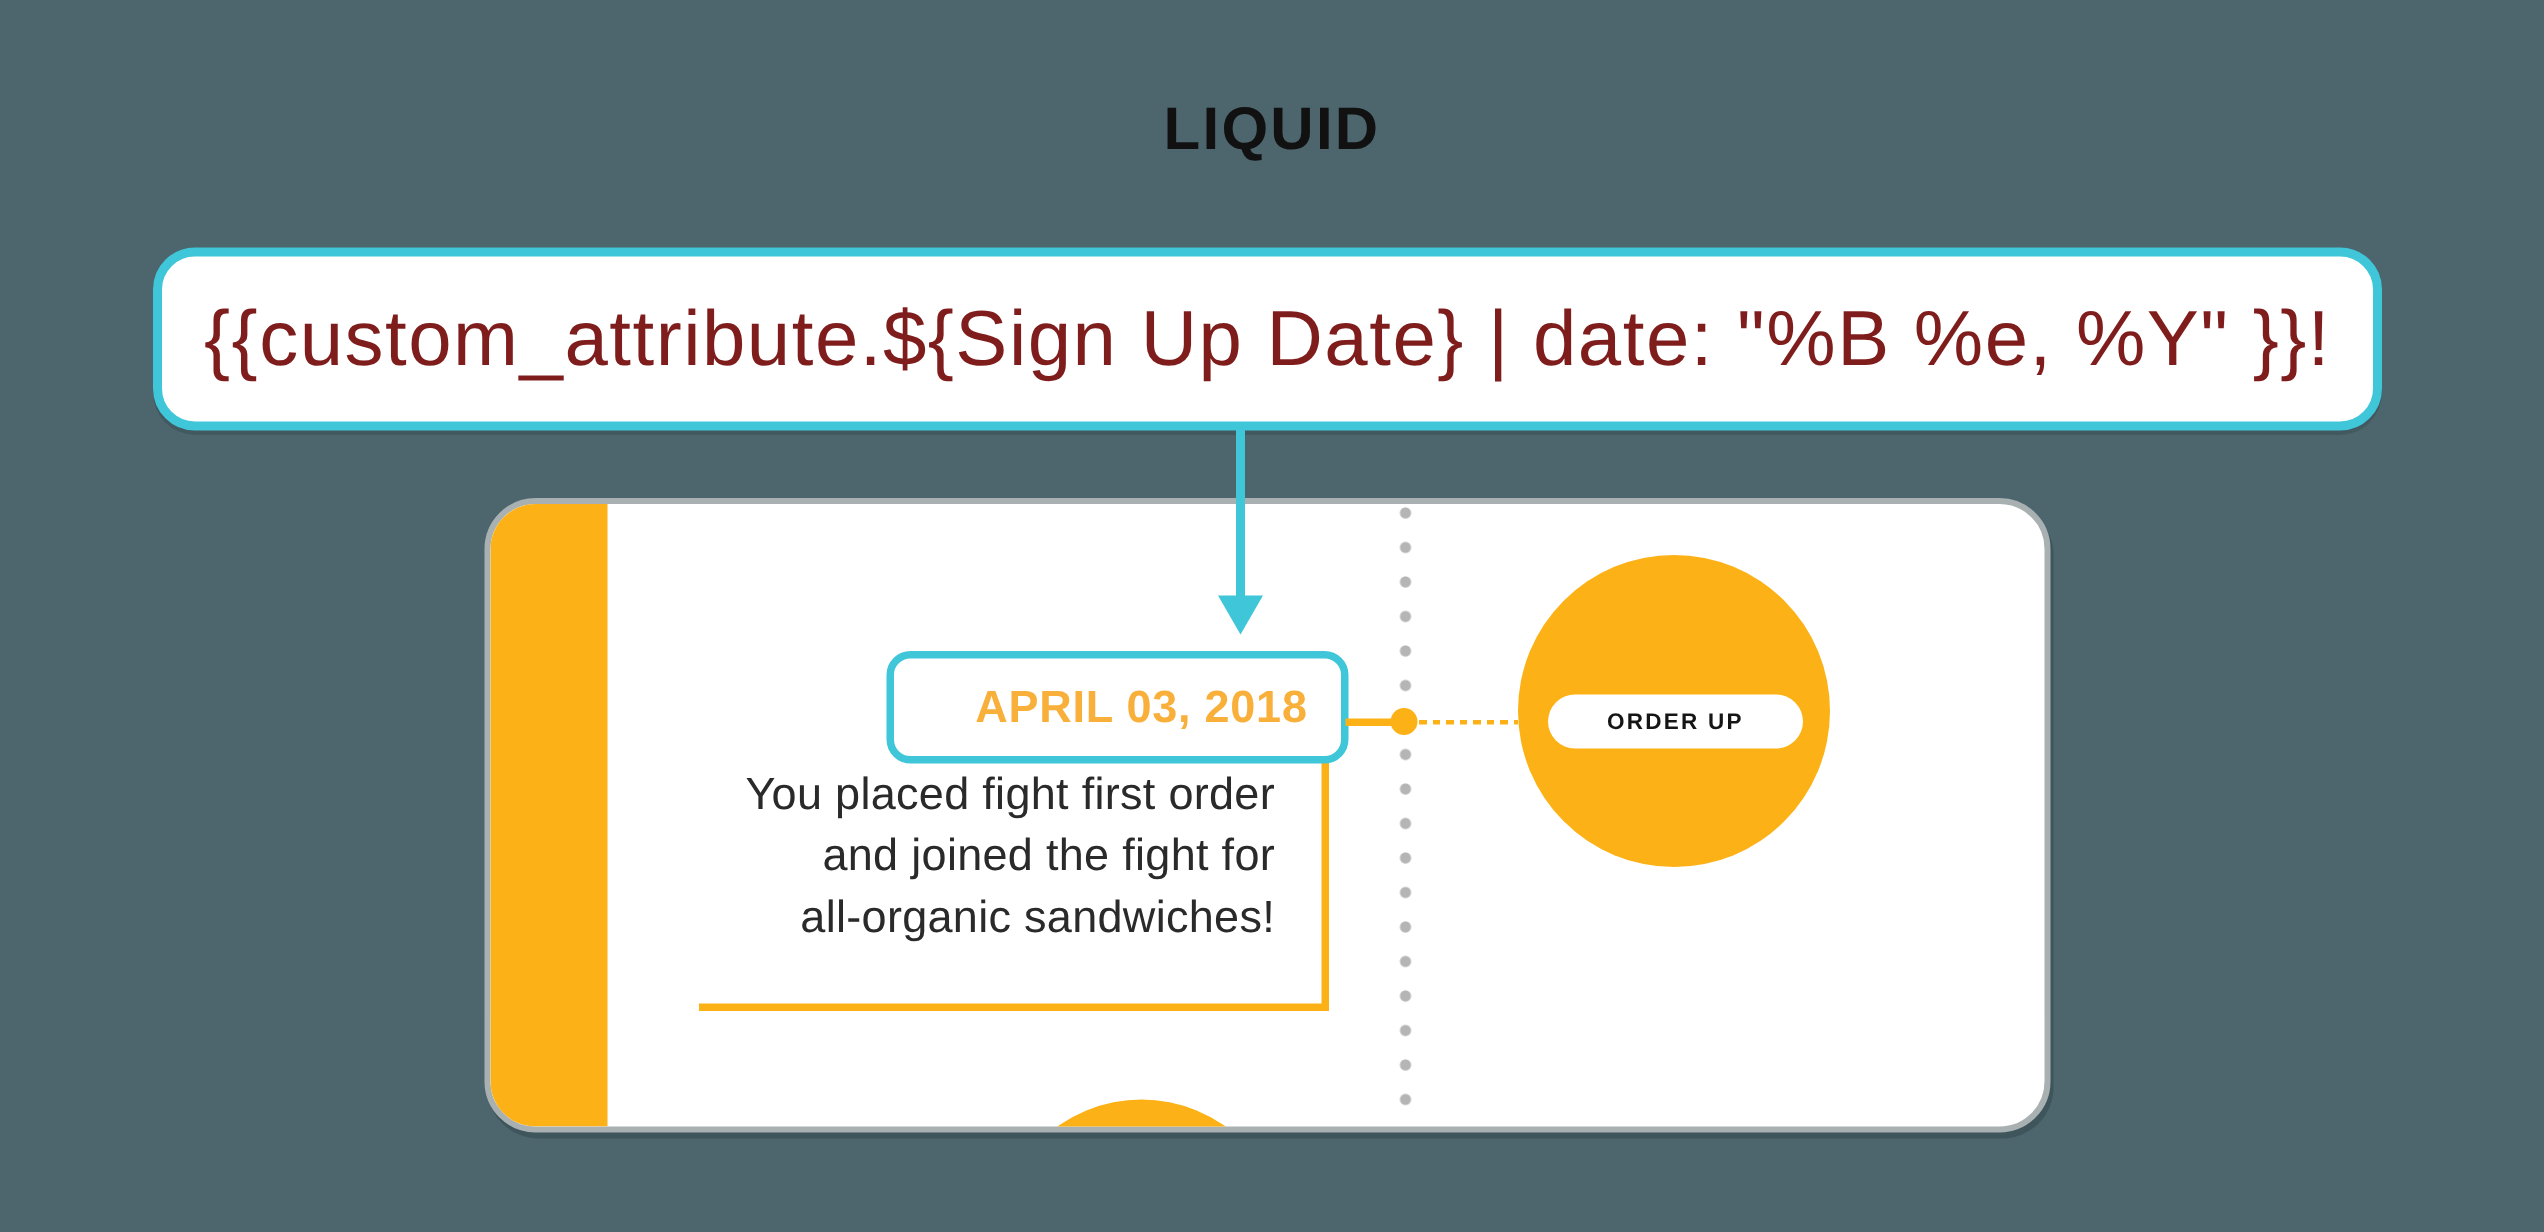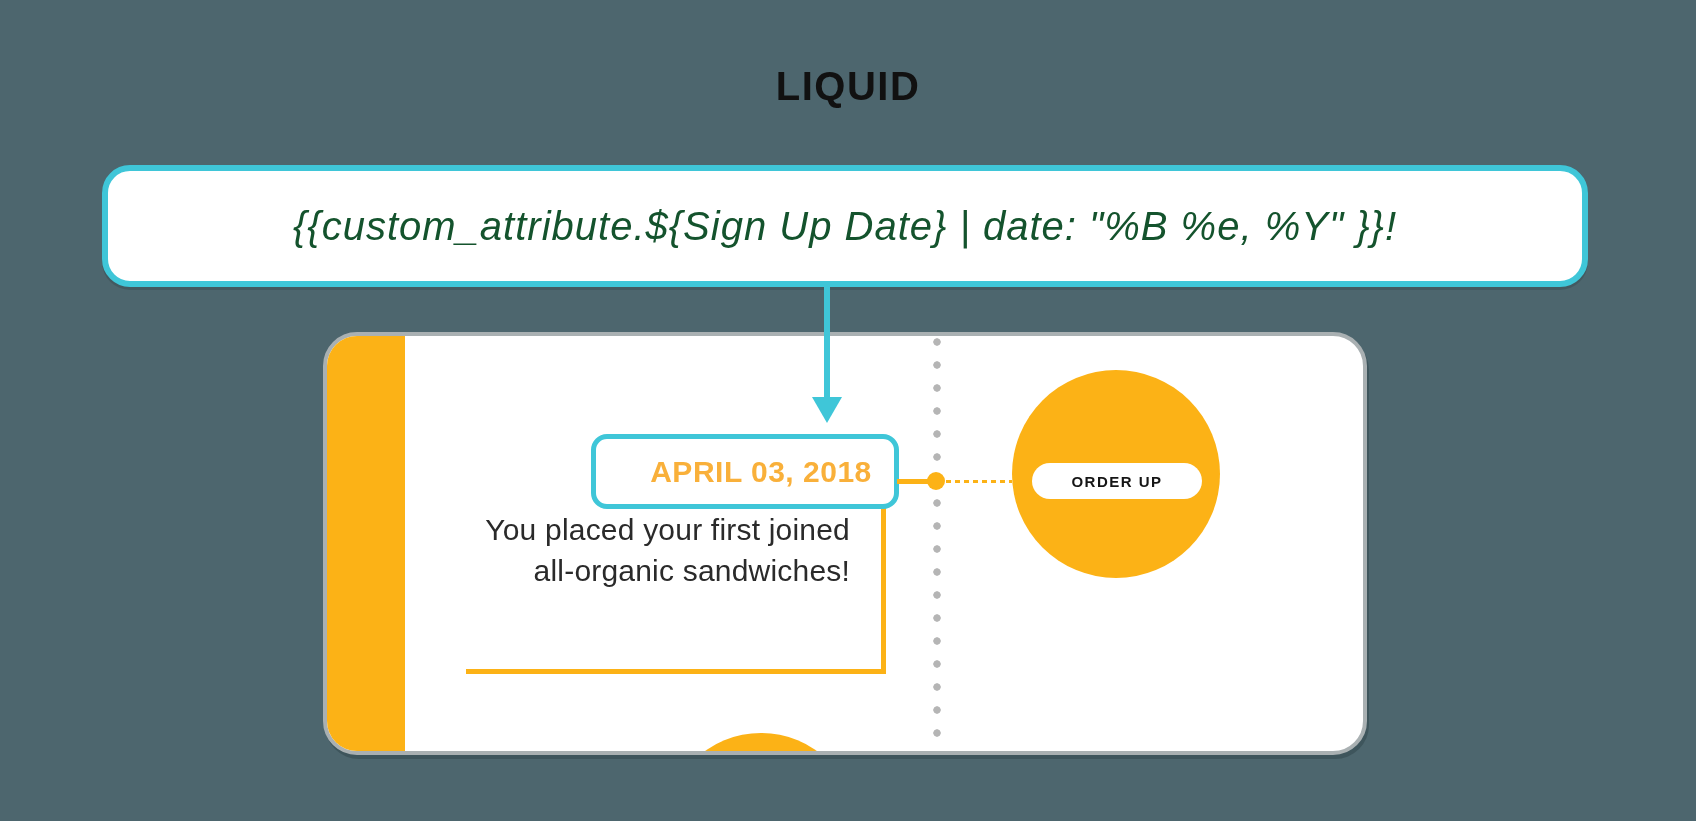--- a/index.html
+++ b/index.html
@@ -6,21 +6,21 @@
   .stage{position:relative;width:1696px;height:821px;background:#4d666e;overflow:hidden;
          font-family:"Liberation Sans",sans-serif;}
 
   .title{position:absolute;left:0;top:64px;width:100%;text-align:center;
          font-size:40px;font-weight:800;letter-spacing:1.5px;color:#111;}
 
   .code-box{position:absolute;left:102px;top:165px;width:1486px;height:122px;
             box-sizing:border-box;background:#fff;border:6px solid #3fc6d8;border-radius:28px;
             display:flex;align-items:center;justify-content:center;
             box-shadow:0 3px 0 rgba(0,0,0,0.12);}
-  .code-text{font-size:40px;color:#14532d;letter-spacing:1px;white-space:nowrap;font-style:italic;}
+  .code-text{font-size:52px;color:#7f1d1d;letter-spacing:1px;white-space:nowrap;}
 
   .arrow-line{position:absolute;left:824px;top:285px;width:6px;height:114px;background:#3fc6d8;}
   .arrow-head{position:absolute;left:812px;top:397px;width:0;height:0;
               border-left:15px solid transparent;border-right:15px solid transparent;
               border-top:26px solid #3fc6d8;}
 
   .card{position:absolute;left:323px;top:332px;width:1044px;height:423px;box-sizing:border-box;
         background:#fff;border:4px solid #a9b0b2;border-radius:34px;
         box-shadow:2px 4px 0 rgba(20,35,40,0.25);}
   .card-clip{position:absolute;left:327px;top:336px;width:1036px;height:415px;
@@ -73,21 +73,22 @@
     <div class="perforation"></div>
   </div>
 
   <div class="arrow-line"></div>
   <div class="arrow-head"></div>
 
   <div class="l-line-v"></div>
   <div class="l-line-h"></div>
 
   <div class="body-text">
-    <div>You placed your first joined</div>
+    <div>You placed fight first order</div>
+    <div>and joined the fight for</div>
     <div>all-organic sandwiches!</div>
   </div>
 
   <div class="date-box">
     <span class="date-label">APRIL 03, 2018</span>
   </div>
 
   <div class="conn-solid"></div>
   <div class="conn-dot"></div>
   <div class="conn-dash"></div>

